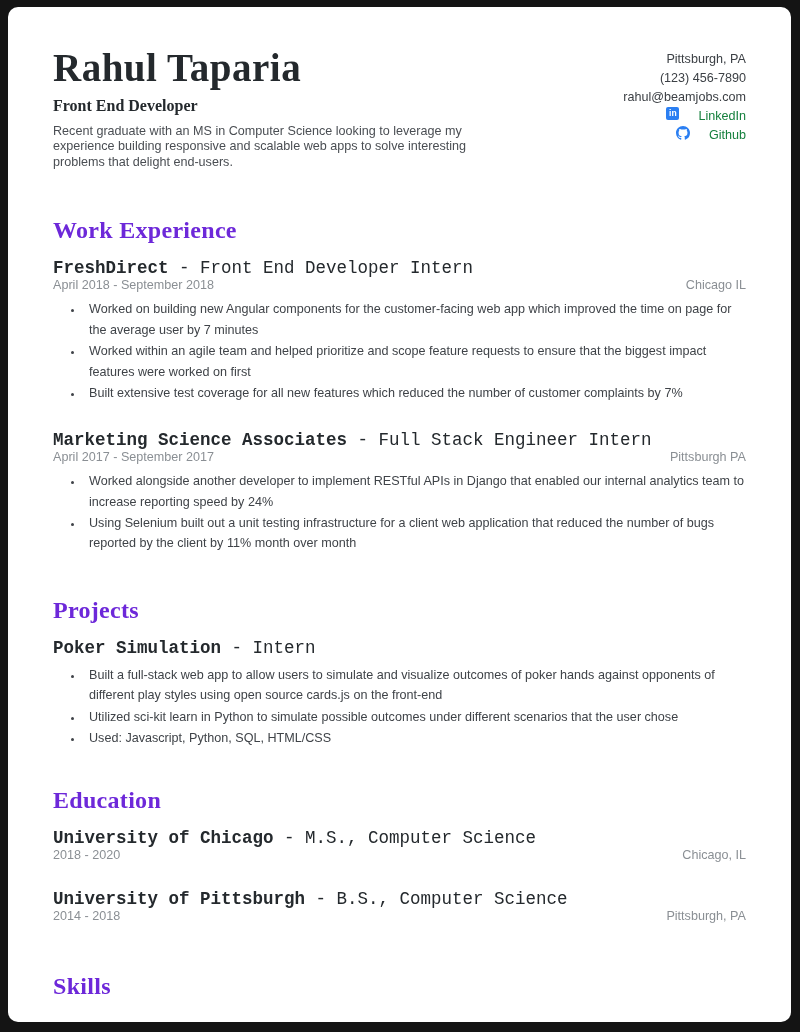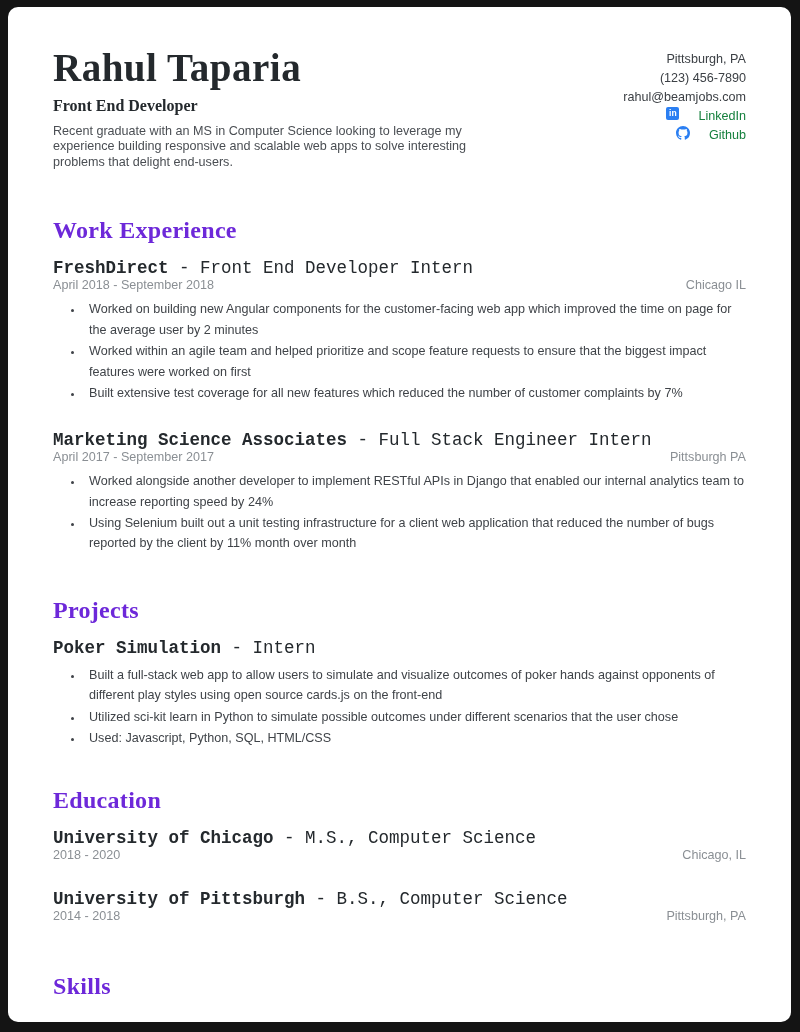--- a/index.html
+++ b/index.html
@@ -116,21 +116,21 @@
 
       <div class="entry">
         <div class="entry-title">
           <span class="strong">FreshDirect</span><span> - Front End Developer Intern</span>
         </div>
         <div class="meta">
           <span>April 2018 - September 2018</span>
           <span>Chicago IL</span>
         </div>
         <ul class="bullets">
-          <li>Worked on building new Angular components for the customer-facing web app which improved the time on page for the average user by 2 minutes</li>
+          <li>Worked on building new Angular components for the customer-facing web app which improved the time on page for the average user by 7 minutes</li>
           <li>Worked within an agile team and helped prioritize and scope feature requests to ensure that the biggest impact features were worked on first</li>
           <li>Built extensive test coverage for all new features which reduced the number of customer complaints by 7%</li>
         </ul>
       </div>
 
       <div class="entry">
         <div class="entry-title">
           <span class="strong">Marketing Science Associates</span><span> - Full Stack Engineer Intern</span>
         </div>
         <div class="meta">

